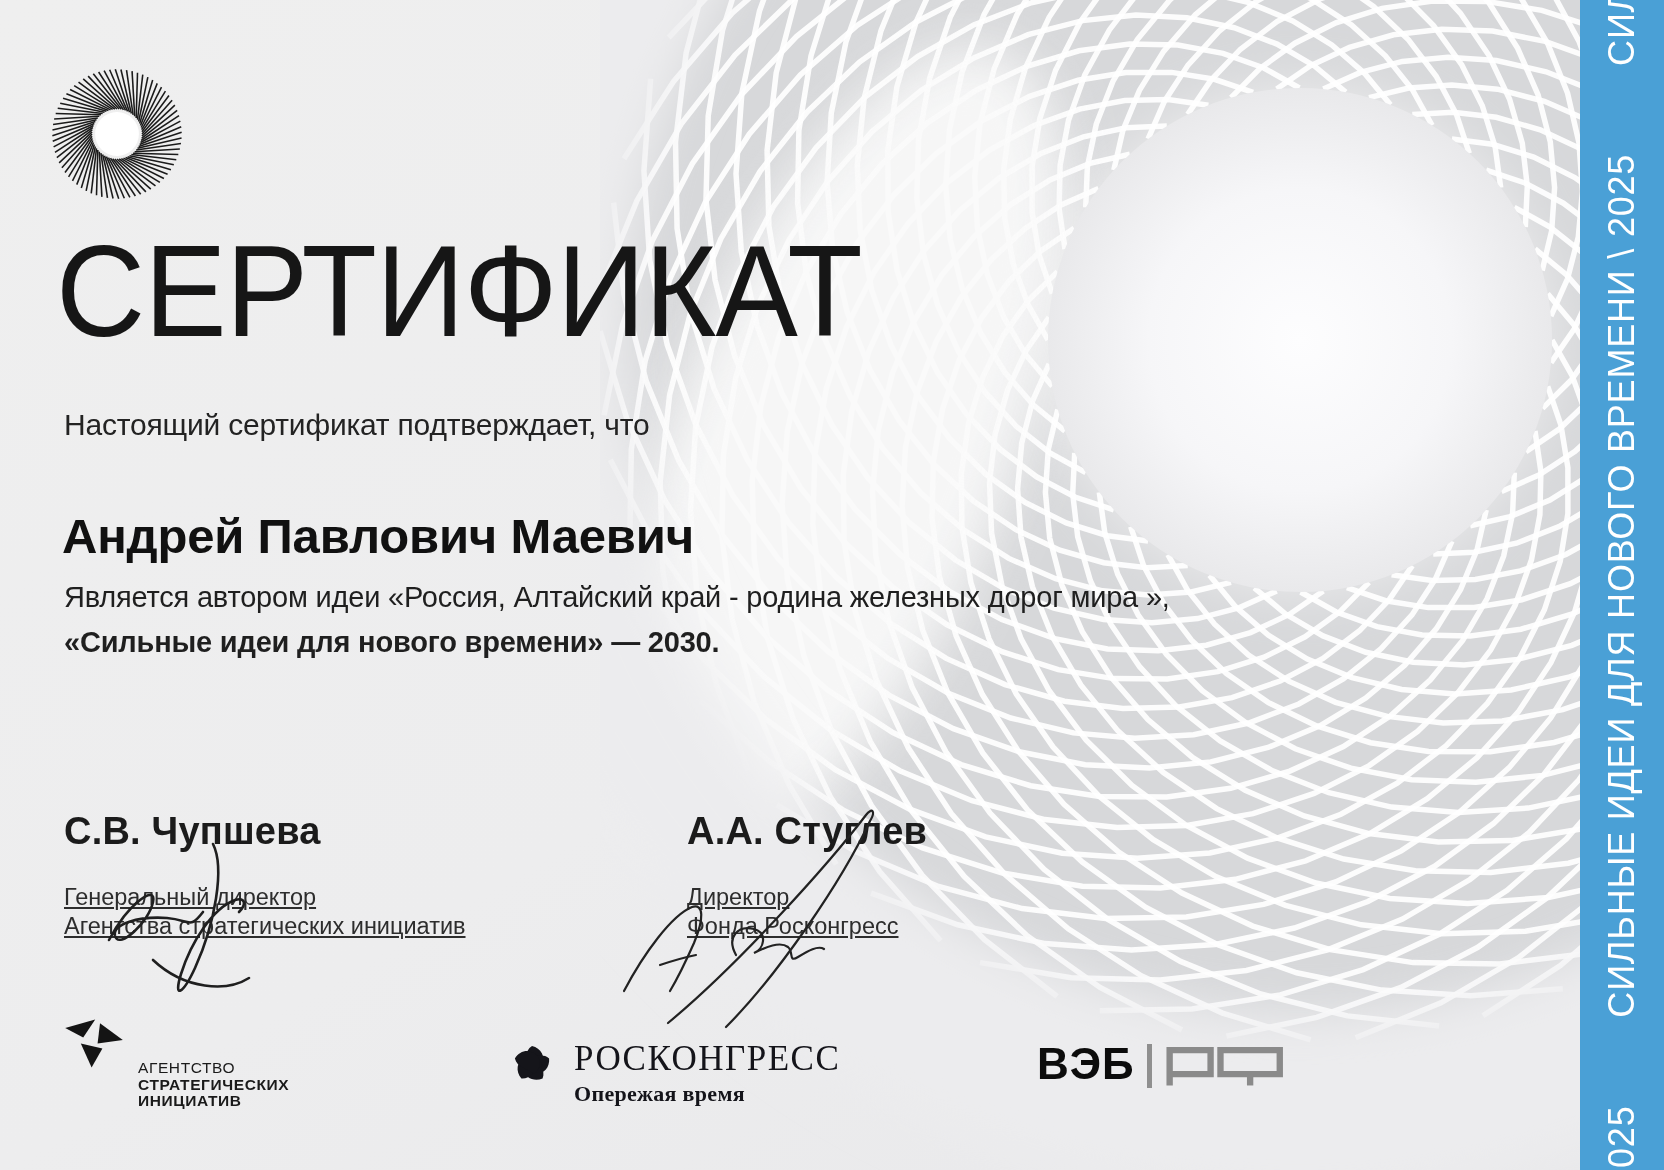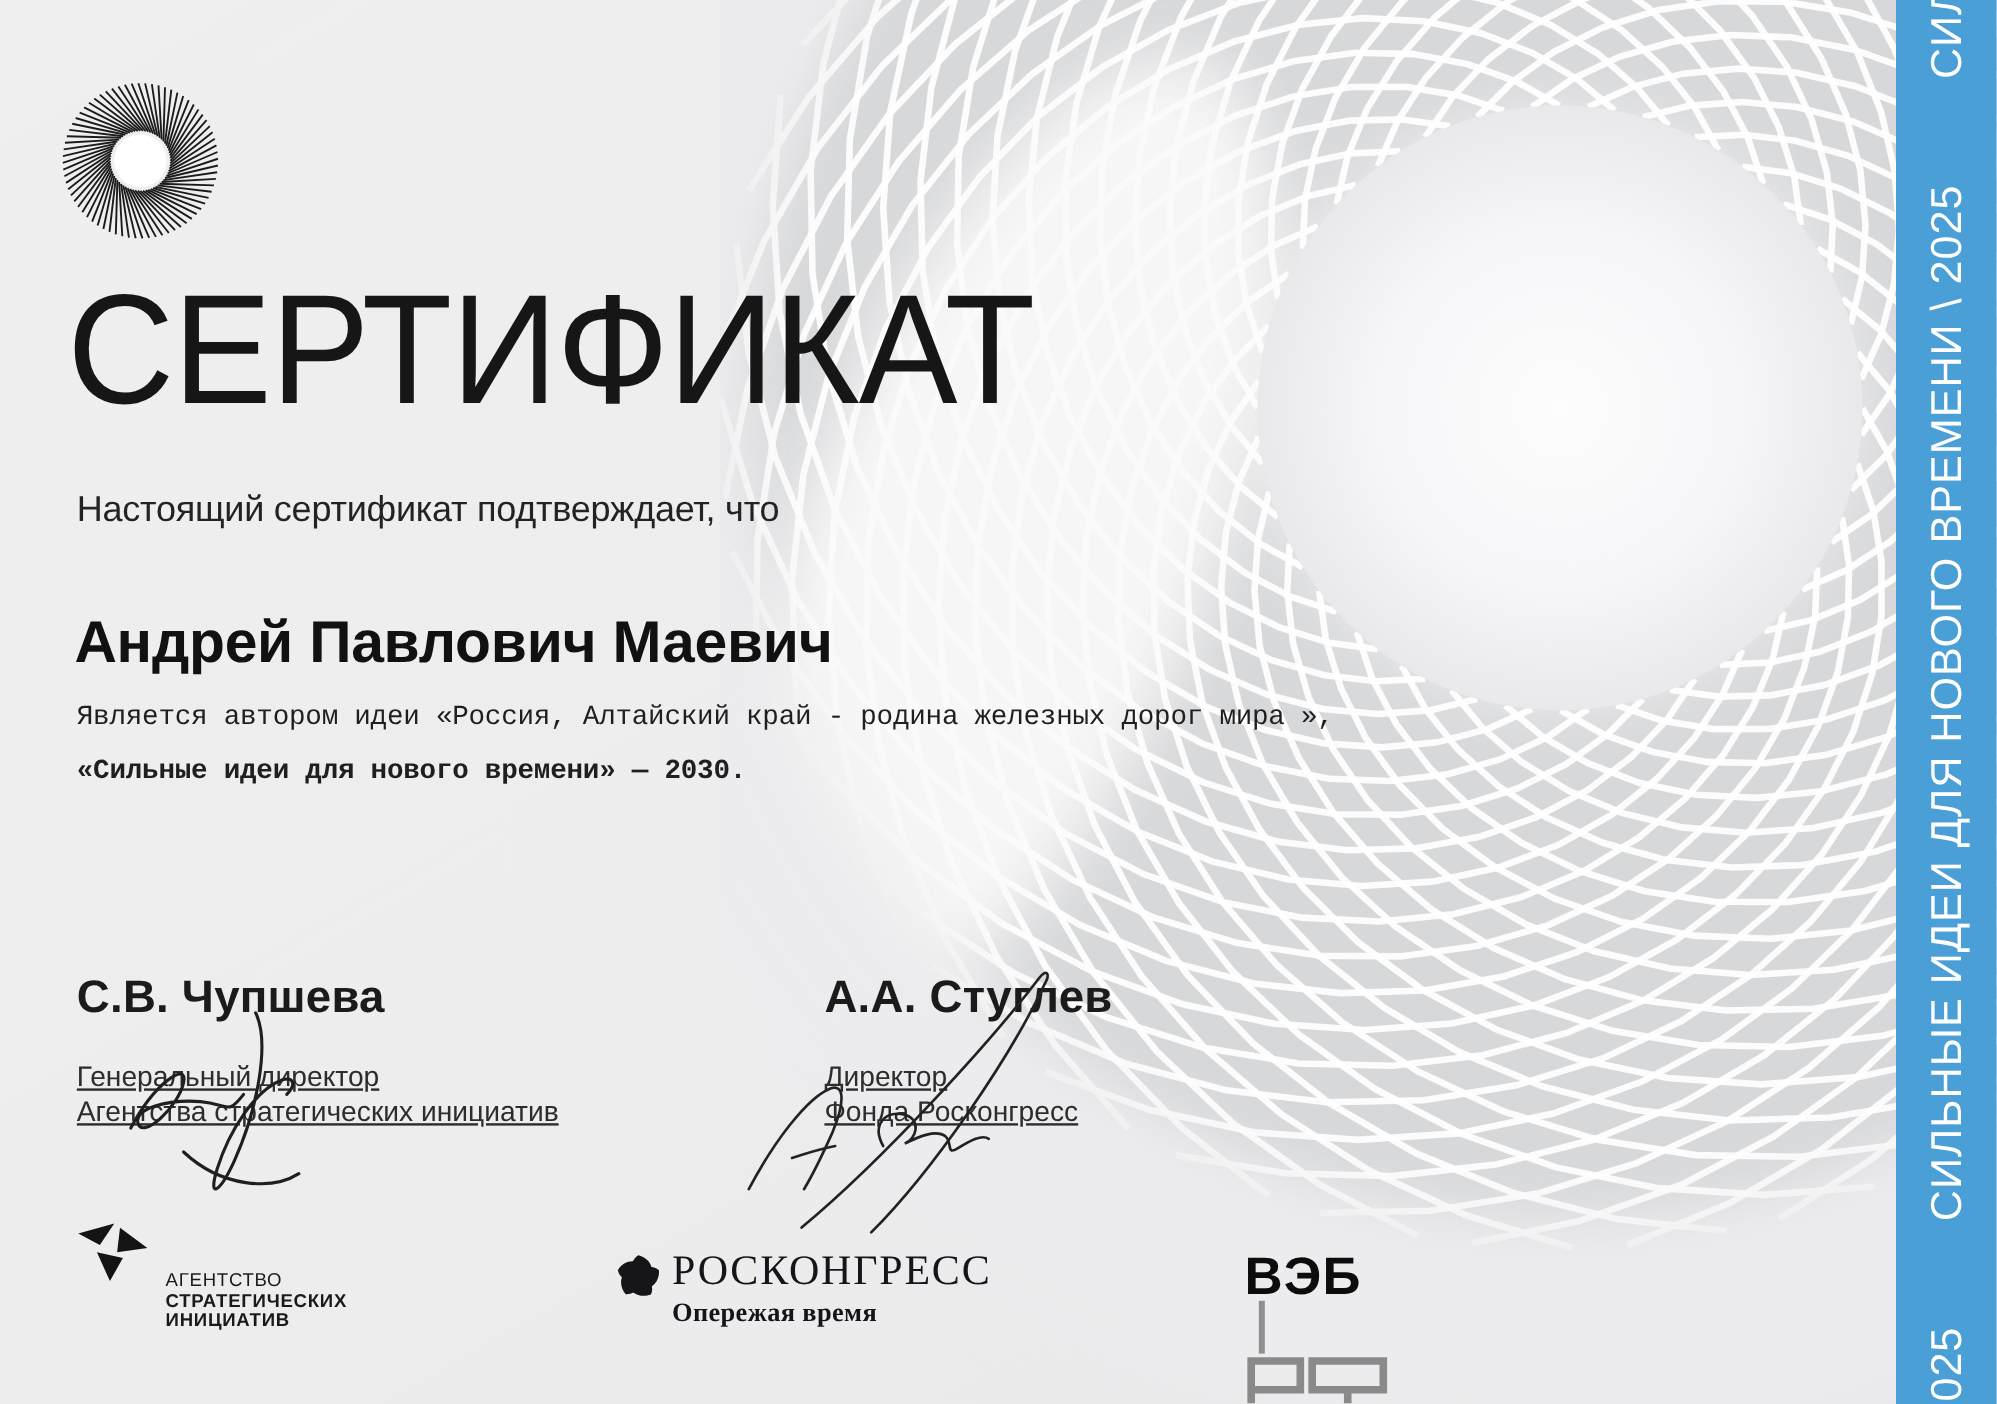--- a/index.html
+++ b/index.html
@@ -13,41 +13,41 @@
   #burst{position:absolute;left:44px;top:58px;width:146px;height:152px;}
   .logo-text{position:absolute;left:218px;top:94px;font-size:23px;font-weight:700;
              line-height:27px;letter-spacing:.6px;color:#1c1c1c;}
   
   .title{position:absolute;left:56px;top:226px;font-size:130px;font-weight:400;
          line-height:1;letter-spacing:-1px;color:#161616;transform:scaleX(.95);
          transform-origin:left top;white-space:nowrap;}
   .intro{position:absolute;left:64px;top:408px;font-size:30px;color:#232323;letter-spacing:-.2px;}
   .name{position:absolute;left:62px;top:508px;font-size:49px;font-weight:700;
         letter-spacing:-.2px;color:#111;white-space:nowrap;}
-  .para{position:absolute;left:64px;top:575px;width:1320px;font-size:23px;
-        line-height:45px;color:#1f1f1f;letter-spacing:-.2px;font-family:Liberation Mono, monospace;}
+  .para{position:absolute;left:64px;top:575px;width:1320px;font-size:29px;
+        line-height:45px;color:#1f1f1f;letter-spacing:-.2px;}
   .para b{font-weight:700;}
   
   .sig{position:absolute;top:810px;}
   .sig .sig-name{font-size:38px;font-weight:700;color:#1b1b1b;letter-spacing:.2px;}
   .sig .sig-role{margin-top:30px;font-size:23.5px;line-height:29px;color:#2d2d2d;text-decoration:underline;}
   #sig-left{left:64px;} #sig-right{left:687px;}
   #sign1{position:absolute;left:95px;top:838px;width:210px;height:170px;}
   #sign2{position:absolute;left:608px;top:795px;width:300px;height:240px;}
   
   .asi{position:absolute;left:64px;top:1018px;display:flex;}
   .asi-text{margin-left:8px;margin-top:42px;font-size:15.5px;line-height:16.5px;
             letter-spacing:.6px;color:#1a1a1a;}
   .asi-text .b{font-weight:700;}
   .rosc{position:absolute;left:510px;top:1040px;display:flex;align-items:flex-start;
         font-family:"Liberation Serif","DejaVu Serif",serif;color:#14141a;}
-  .rosc-col{margin-left:6px;}
+  .rosc-col{margin-left:20px;}
   .rosc-name{font-size:35px;letter-spacing:1.5px;line-height:38px;}
   .rosc-tag{font-size:22px;font-weight:700;margin-top:3px;letter-spacing:.3px;}
-  .veb{position:absolute;left:1037px;top:1044px;display:flex;align-items:flex-start;flex-direction:column;}
+  .veb{position:absolute;left:1037px;top:1044px;display:flex;align-items:flex-start;}
   .veb-main{font-size:44px;font-weight:700;letter-spacing:1px;color:#0c0c0c;line-height:40px;}
   .veb-bar{width:5px;height:44px;background:#8f8f8f;margin:0 12px;}
   
   .strip{position:absolute;right:0;top:0;width:84px;height:1170px;z-index:5;overflow:hidden;}
   .strip-rot{position:absolute;left:0;top:1170px;width:1170px;height:84px;
              transform:rotate(-90deg);transform-origin:0 0;display:flex;
              justify-content:space-between;align-items:center;white-space:nowrap;
              color:#ffffff;font-size:36px;font-weight:300;letter-spacing:.8px;}
   .strip-rot span:first-child{margin-left:2px;}
   .strip-rot span:last-child{margin-right:-12px;}

